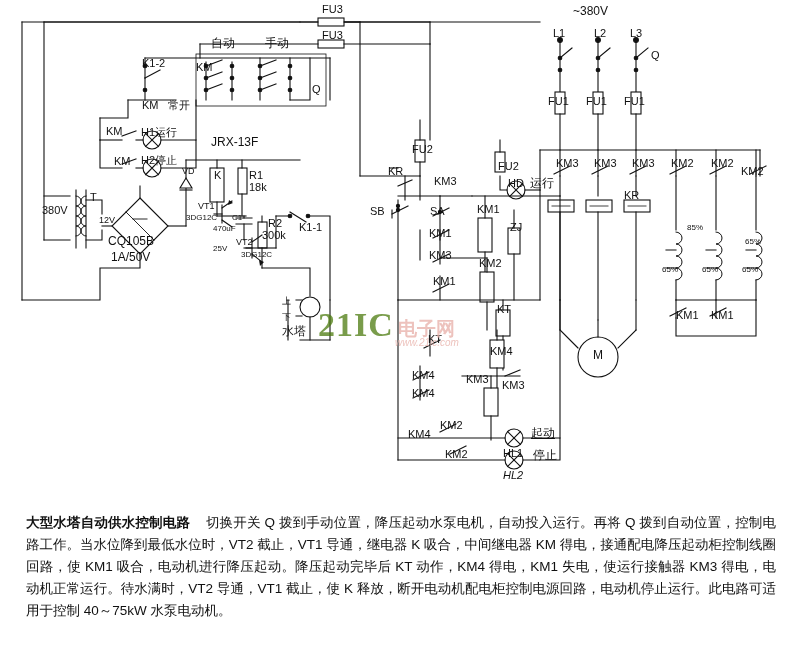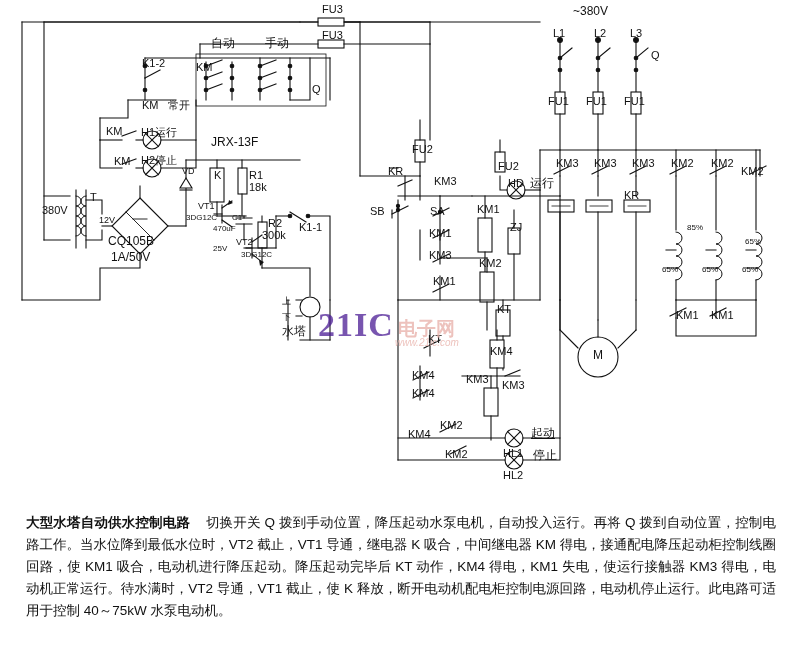--- a/index.html
+++ b/index.html
@@ -5,21 +5,21 @@
   html,body{margin:0;padding:0;background:#ffffff;}
   body{width:799px;height:659px;font-family:"Liberation Sans",sans-serif;color:#111;position:relative;overflow:hidden;}
   #schematic{position:absolute;left:0;top:0;width:799px;height:520px;}
   .lbl{position:absolute;font-size:11px;line-height:11px;color:#111;white-space:nowrap;}
   .lbl.sm{font-size:9px;text-align:center;}
   .lbl.xs{font-size:8px;}
   .lbl.bg{font-size:12px;}
   #caption{position:absolute;left:0;top:508px;width:799px;height:151px;}
   #caption .ct{position:absolute;left:26px;top:4px;width:750px;font-size:13.5px;line-height:22px;text-align:justify;color:#111;}
   #caption .title{font-weight:bold;}
-  .wm{position:absolute;left:318px;top:306px;font-size:34px;font-weight:bold;color:#4c1d95;opacity:.75;letter-spacing:1px;font-family:"Liberation Serif",serif;}
+  .wm{position:absolute;left:318px;top:306px;font-size:34px;font-weight:bold;color:#4d7c0f;opacity:.75;letter-spacing:1px;font-family:"Liberation Serif",serif;}
   .wm2{position:absolute;left:398px;top:316px;font-size:19px;font-weight:bold;color:#e9b4ad;opacity:.8;}
   .wm3{position:absolute;left:395px;top:337px;font-size:10px;color:#e9b4ad;opacity:.8;font-style:italic;}
 </style>
 </head>
 <body>
 
 <svg id="schematic" viewBox="0 0 799 520" xmlns="http://www.w3.org/2000/svg">
   <g fill="none" stroke="#111" stroke-width="1.1" stroke-linecap="square">
 
     <path d="M44 22 L44 240"></path>
@@ -331,21 +331,21 @@
   <div class="lbl" style="left:490px;top:346px;">KM4</div>
   <div class="lbl" style="left:412px;top:370px;">KM4</div>
   <div class="lbl" style="left:412px;top:388px;">KM4</div>
   <div class="lbl" style="left:502px;top:380px;">KM3</div>
   <div class="lbl" style="left:466px;top:374px;">KM3</div>
   <div class="lbl" style="left:440px;top:420px;">KM2</div>
   <div class="lbl" style="left:408px;top:429px;">KM4</div>
   <div class="lbl" style="left:503px;top:448px;">HL1</div>
   <div class="lbl bg" style="left:531px;top:428px;text-decoration:underline;">起动</div>
   <div class="lbl" style="left:445px;top:449px;">KM2</div>
-  <div class="lbl" style="left:503px;top:470px;">HL2</div>
+  <div class="lbl" style="left:503px;top:470px;font-style:italic;">HL2</div>
   <div class="lbl bg" style="left:533px;top:450px;">停止</div>
   <div class="lbl" style="left:498px;top:161px;">FU2</div>
   <div class="lbl" style="left:508px;top:178px;">HD</div>
   <div class="lbl bg" style="left:530px;top:178px;">运行</div>
   <div class="lbl" style="left:548px;top:96px;">FU1</div>
   <div class="lbl" style="left:586px;top:96px;">FU1</div>
   <div class="lbl" style="left:624px;top:96px;">FU1</div>
   <div class="lbl" style="left:553px;top:28px;text-align:right;">L1</div>
   <div class="lbl" style="left:594px;top:28px;">L2</div>
   <div class="lbl" style="left:630px;top:28px;">L3</div>

